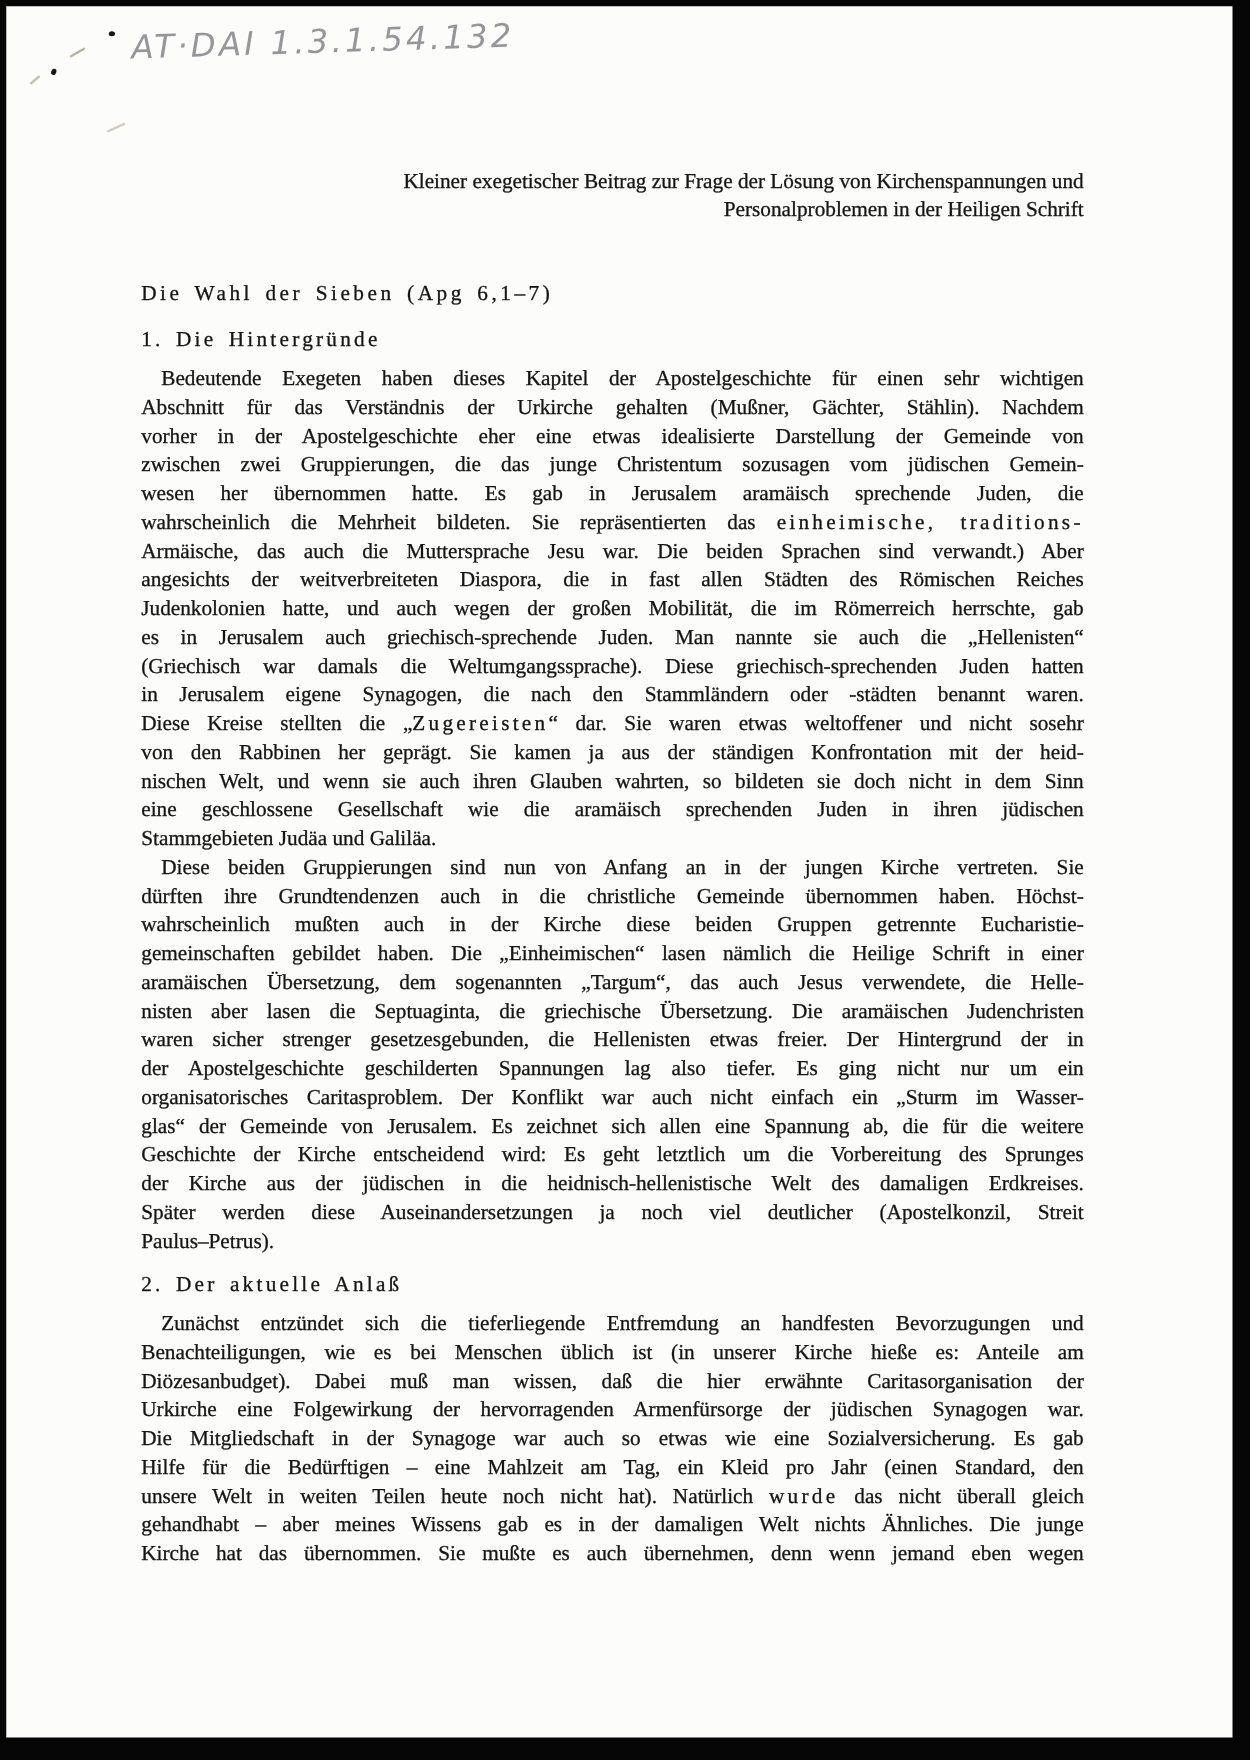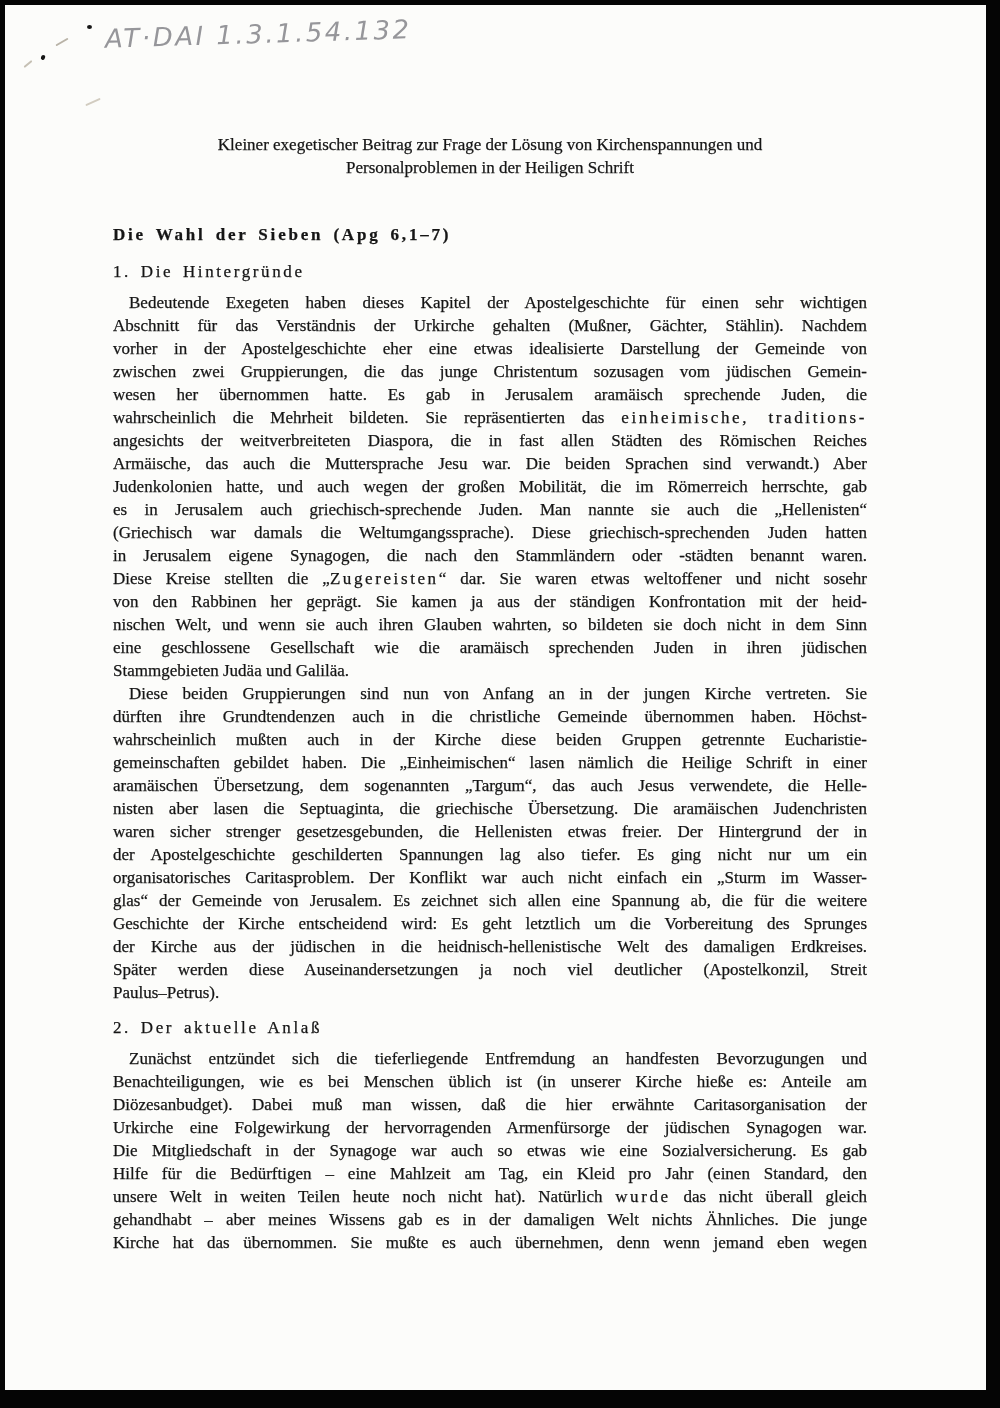--- a/index.html
+++ b/index.html
@@ -45,27 +45,26 @@
     position: absolute;
     left: 108px;
     top: 128px;
     width: 754px;
     font-size: 17px;
     line-height: 23px;
     color: #151515;
     -webkit-text-stroke: 0.25px #151515;
   }
   .title { margin: 0 0 44px 0; }
-  .title-line { text-align: center; }
+  .title-line { text-align: right; }
   .subtitle {
     letter-spacing: 2.8px;
     word-spacing: 3px;
     margin: 0 0 14px 0;
     white-space: nowrap;
-    font-weight: bold;
   }
   .sec-heading {
     letter-spacing: 2.6px;
     word-spacing: 3px;
     margin: 12px 0 8px 0;
     white-space: nowrap;
   }
   .para { margin: 0; }
   .line {
     text-align: justify;
@@ -98,22 +97,22 @@
     <div class="subtitle">Die Wahl der Sieben (Apg 6,1–7)</div>
     <div id="sections">
         <div class="sec-heading">1. Die Hintergründe</div>
         <div class="para">
           <div class="line indent">Bedeutende Exegeten haben dieses Kapitel der Apostelgeschichte für einen sehr wichtigen</div>
           <div class="line">Abschnitt für das Verständnis der Urkirche gehalten (Mußner, Gächter, Stählin). Nachdem</div>
           <div class="line">vorher in der Apostelgeschichte eher eine etwas idealisierte Darstellung der Gemeinde von</div>
           <div class="line">zwischen zwei Gruppierungen, die das junge Christentum sozusagen vom jüdischen Gemein-</div>
           <div class="line">wesen her übernommen hatte. Es gab in Jerusalem aramäisch sprechende Juden, die</div>
           <div class="line">wahrscheinlich die Mehrheit bildeten. Sie repräsentierten das <span class="sperr">einheimische, traditions-</span></div>
+          <div class="line">Armäische, das auch die Muttersprache Jesu war. Die beiden Sprachen sind verwandt.) Aber</div>
           <div class="line">angesichts der weitverbreiteten Diaspora, die in fast allen Städten des Römischen Reiches</div>
-          <div class="line">Armäische, das auch die Muttersprache Jesu war. Die beiden Sprachen sind verwandt.) Aber</div>
           <div class="line">Judenkolonien hatte, und auch wegen der großen Mobilität, die im Römerreich herrschte, gab</div>
           <div class="line">es in Jerusalem auch griechisch-sprechende Juden. Man nannte sie auch die „Hellenisten“</div>
           <div class="line">(Griechisch war damals die Weltumgangssprache). Diese griechisch-sprechenden Juden hatten</div>
           <div class="line">in Jerusalem eigene Synagogen, die nach den Stammländern oder -städten benannt waren.</div>
           <div class="line">Diese Kreise stellten die „<span class="sperr">Zugereisten</span>“ dar. Sie waren etwas weltoffener und nicht sosehr</div>
           <div class="line">von den Rabbinen her geprägt. Sie kamen ja aus der ständigen Konfrontation mit der heid-</div>
           <div class="line">nischen Welt, und wenn sie auch ihren Glauben wahrten, so bildeten sie doch nicht in dem Sinn</div>
           <div class="line">eine geschlossene Gesellschaft wie die aramäisch sprechenden Juden in ihren jüdischen</div>
           <div class="line flush">Stammgebieten Judäa und Galiläa.</div>
         </div>

